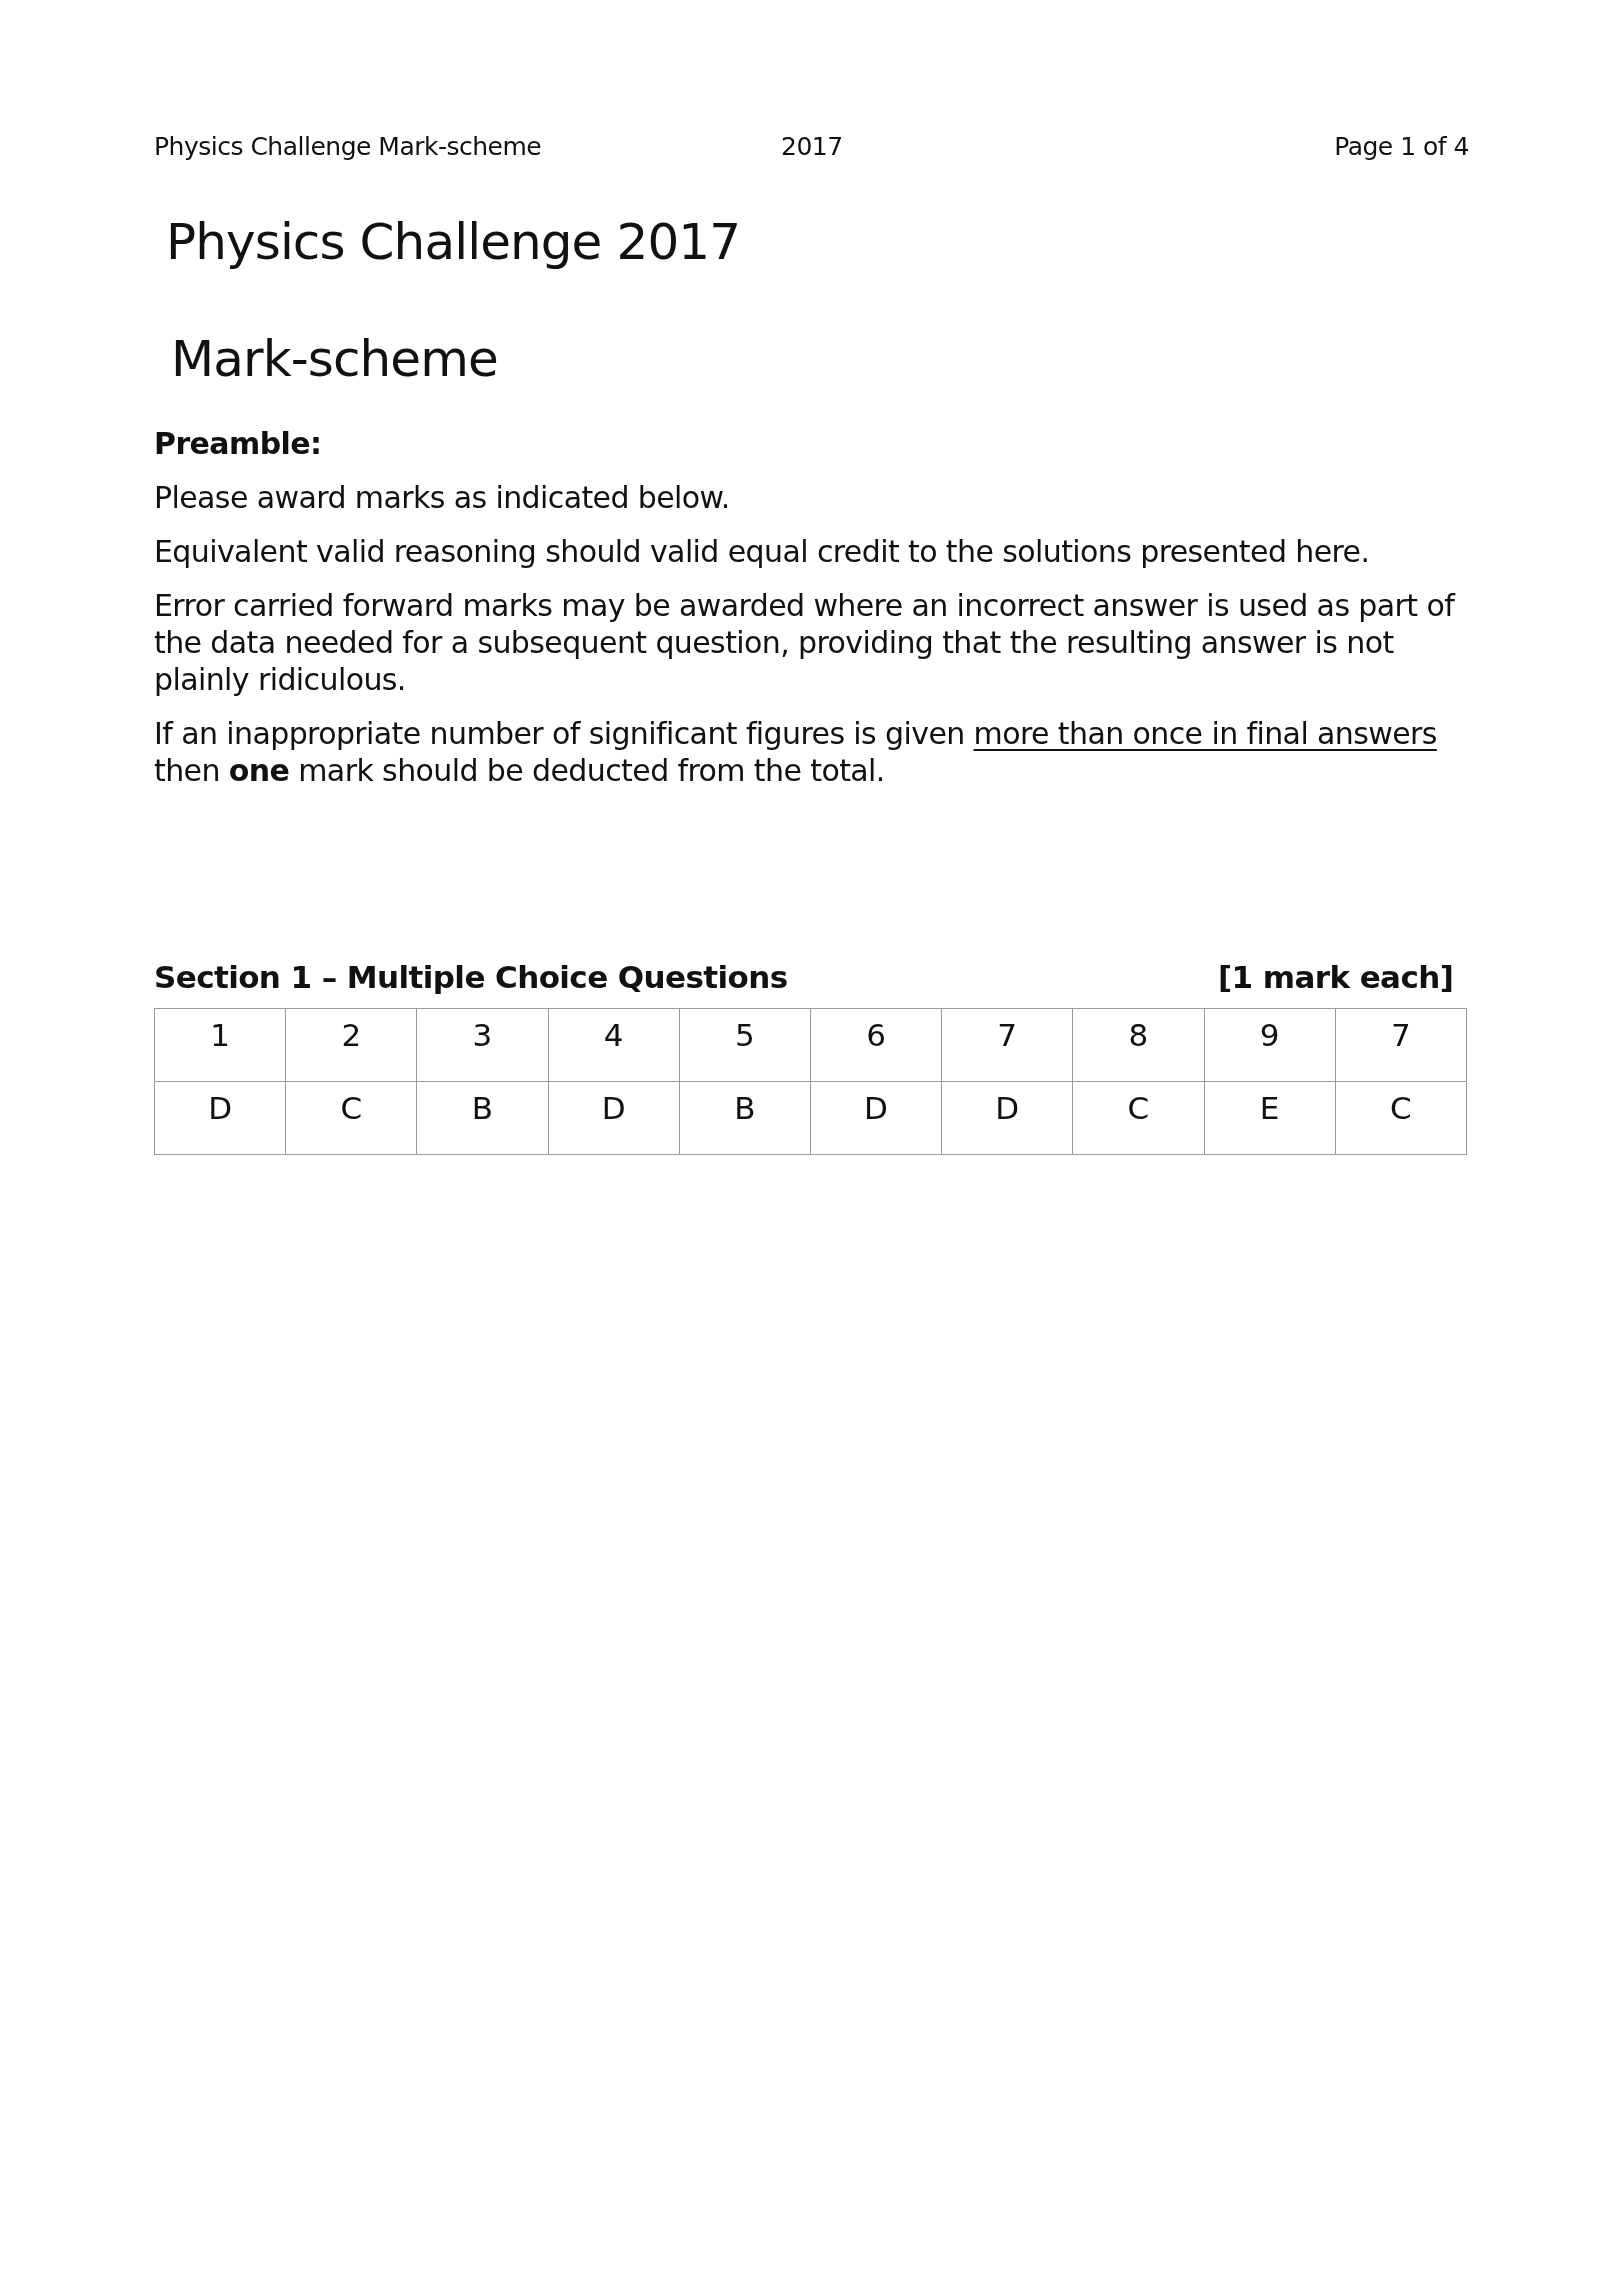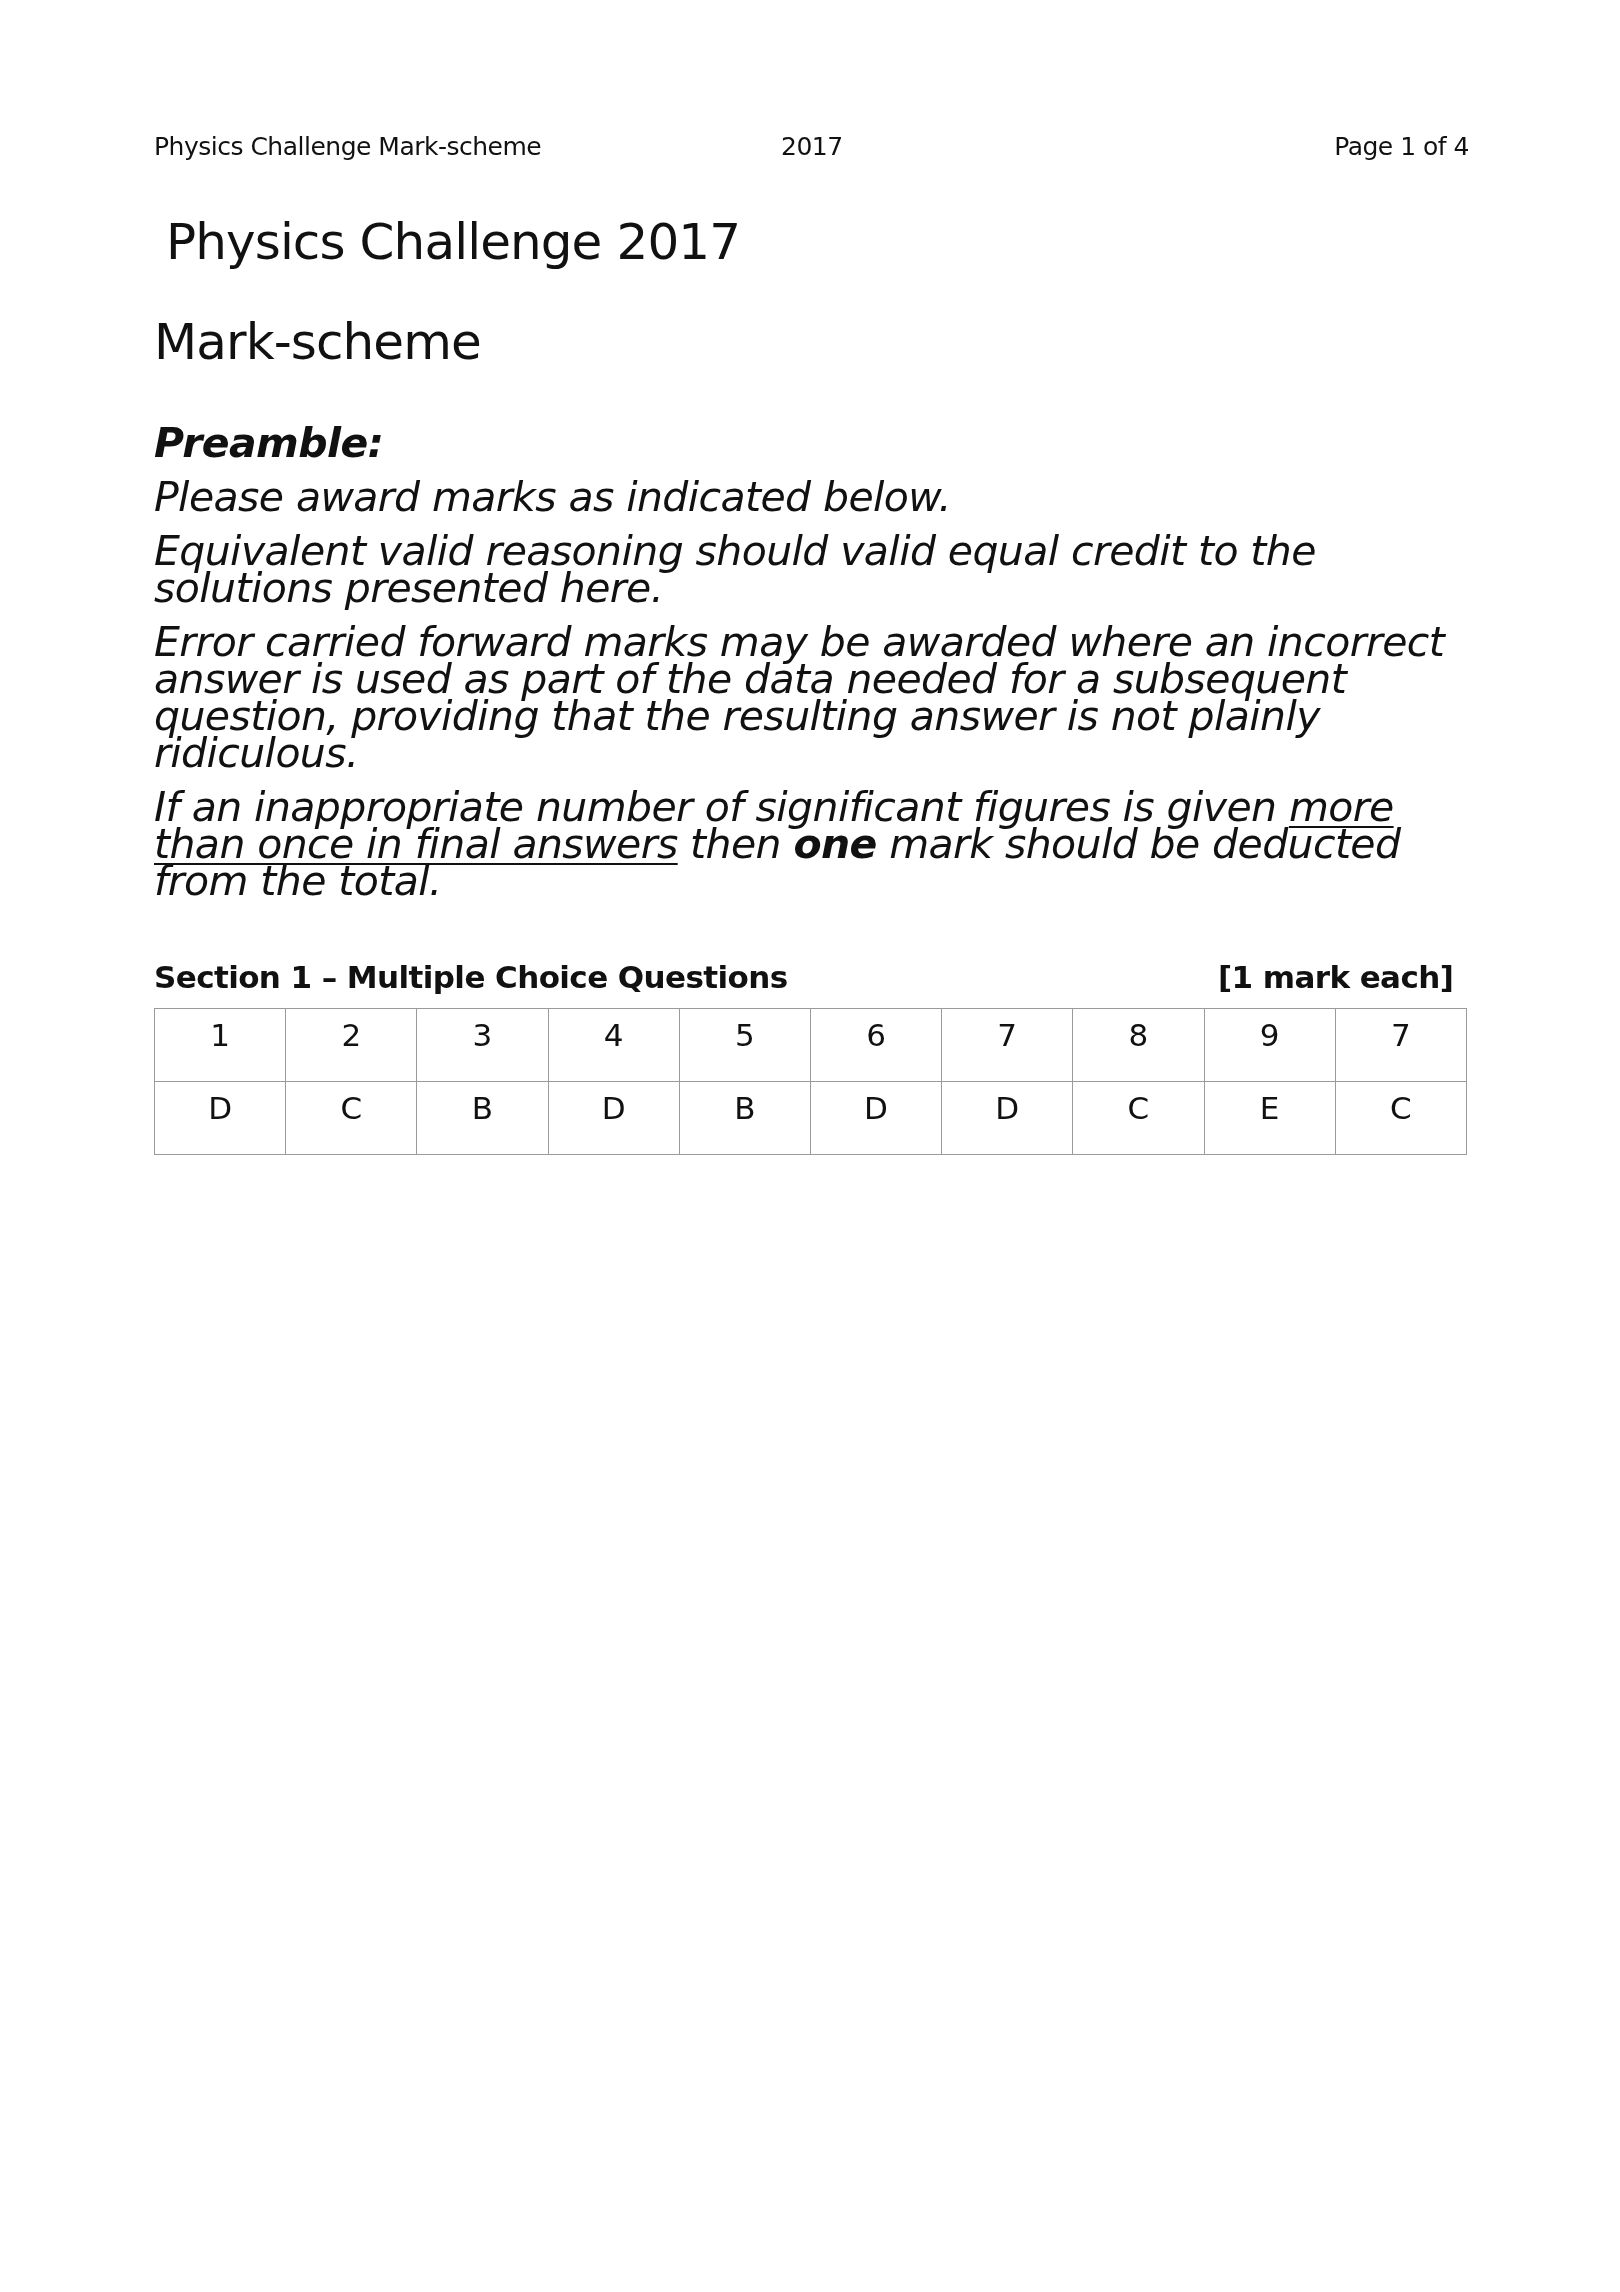--- a/index.html
+++ b/index.html
@@ -18,27 +18,27 @@
   .running-header .center { position: absolute; left: 627px; top: 0; }
   .running-header .right { position: absolute; right: 0; top: 0; }
 
   .title {
     position: absolute; left: 154px; top: 199px;
     font-size: 50px; line-height: 63px; font-weight: normal; margin: 12px;
     letter-spacing: -0.9px;
   }
   .subtitle {
     position: absolute; left: 154px; top: 311px;
-    font-size: 50px; line-height: 63px; font-weight: normal; margin: 0;
+    font-size: 50px; line-height: 63px; font-weight: normal; margin: 17px;
     letter-spacing: -0.9px;
   }
 
   .preamble {
     position: absolute; left: 154px; width: 1317px; top: 425px;
-    font-size: 41px; line-height: 37px; letter-spacing: -0.6px; font-style: italic;
+    font-size: 30px; line-height: 37px; letter-spacing: -0.6px;
   }
   .preamble .heading { font-weight: bold; margin: 0 0 17px 0; }
   .preamble p { margin: 0 0 17px 0; }
   .preamble u { text-decoration: underline; text-underline-offset: 4.5px; text-decoration-thickness: 1.8px; }
   .preamble b { font-weight: bold; }
 
   .section-row {
     position: absolute; left: 154px; top: 958px; width: 1315px;
     font-size: 31px; line-height: 39px; letter-spacing: -0.6px;
   }

